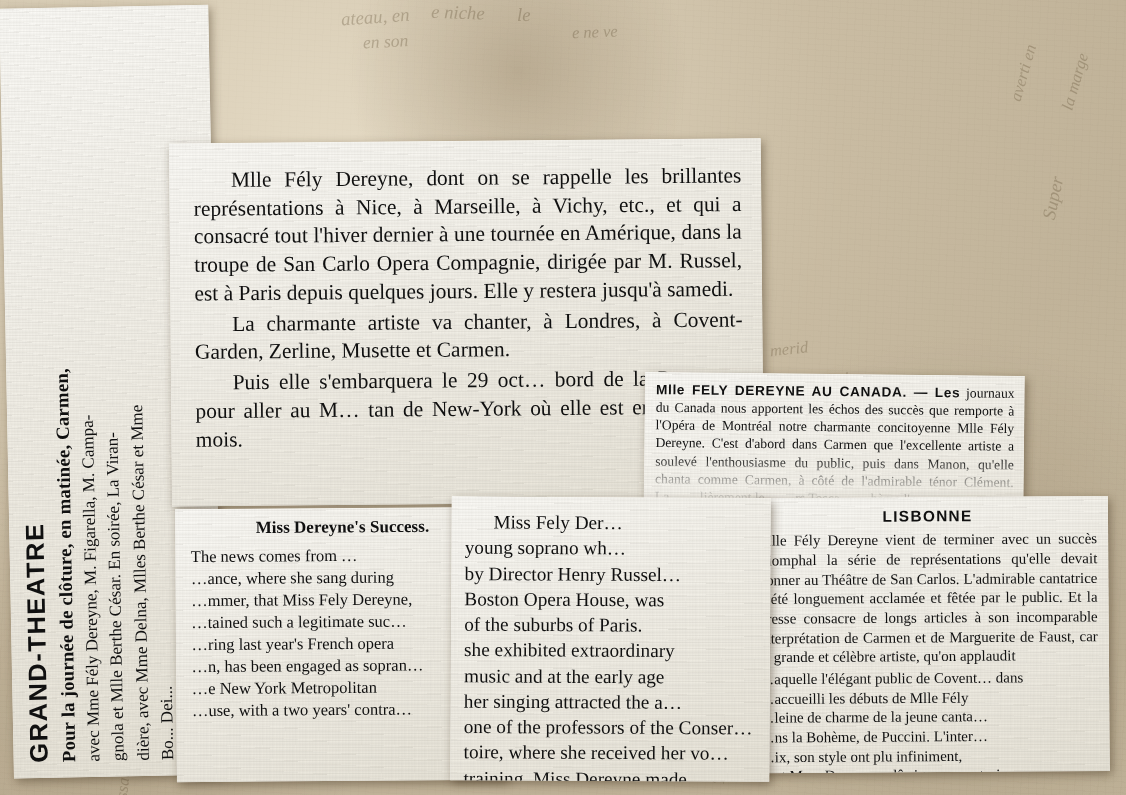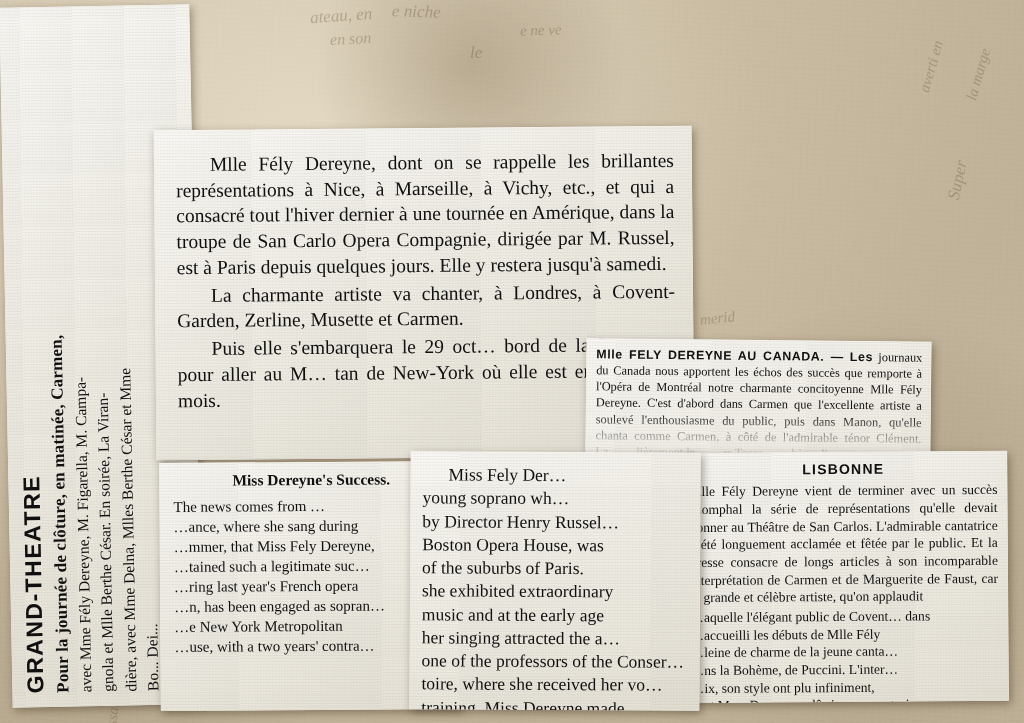--- a/index.html
+++ b/index.html
@@ -216,21 +216,21 @@
   }
 </style>
 </head>
 <body>
 
 <div id="backdrop"></div>
 
 <div class="ghost" style="left:310px;top:6px;font-size:17px;transform:rotate(-4deg);">ateau, en</div>
 <div class="ghost" style="left:392px;top:2px;font-size:17px;transform:rotate(2deg);">e niche</div>
 <div class="ghost" style="left:330px;top:30px;font-size:16px;transform:rotate(-3deg);">en son</div>
-<div class="ghost" style="left:470px;top:4px;font-size:17px;margin-top:39px;">le</div>
+<div class="ghost" style="left:470px;top:4px;font-size:17px;">le</div>
 <div class="ghost" style="left:520px;top:22px;font-size:15px;transform:rotate(-2deg);">e ne ve</div>
 <div class="ghost" style="left:905px;top:58px;font-size:15px;transform:rotate(-74deg);">averti en</div>
 <div class="ghost" style="left:952px;top:66px;font-size:15px;transform:rotate(-74deg);">la marge</div>
 <div class="ghost" style="left:938px;top:170px;font-size:17px;transform:rotate(-78deg);">Super</div>
 <div class="ghost" style="left:700px;top:310px;font-size:15px;transform:rotate(-6deg);">merid</div>
 <div class="ghost" style="left:760px;top:336px;font-size:15px;transform:rotate(-4deg);">aine</div>
 <div class="ghost" style="left:196px;top:698px;font-size:15px;transform:rotate(-2deg);">routes</div>
 <div class="ghost" style="left:96px;top:700px;font-size:15px;transform:rotate(-84deg);">ssaire</div>
 <div class="ghost" style="left:640px;top:688px;font-size:15px;transform:rotate(-80deg);">Troca</div>
 

